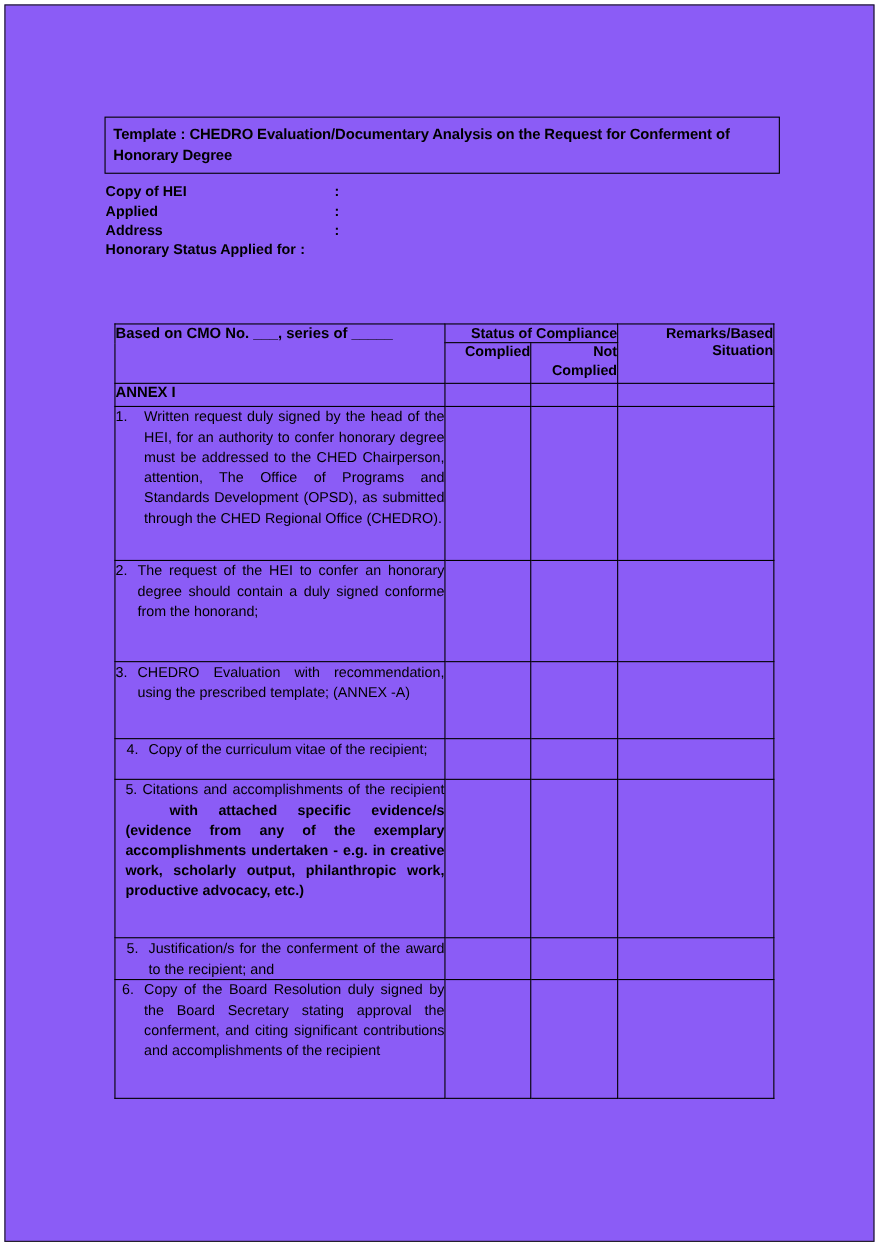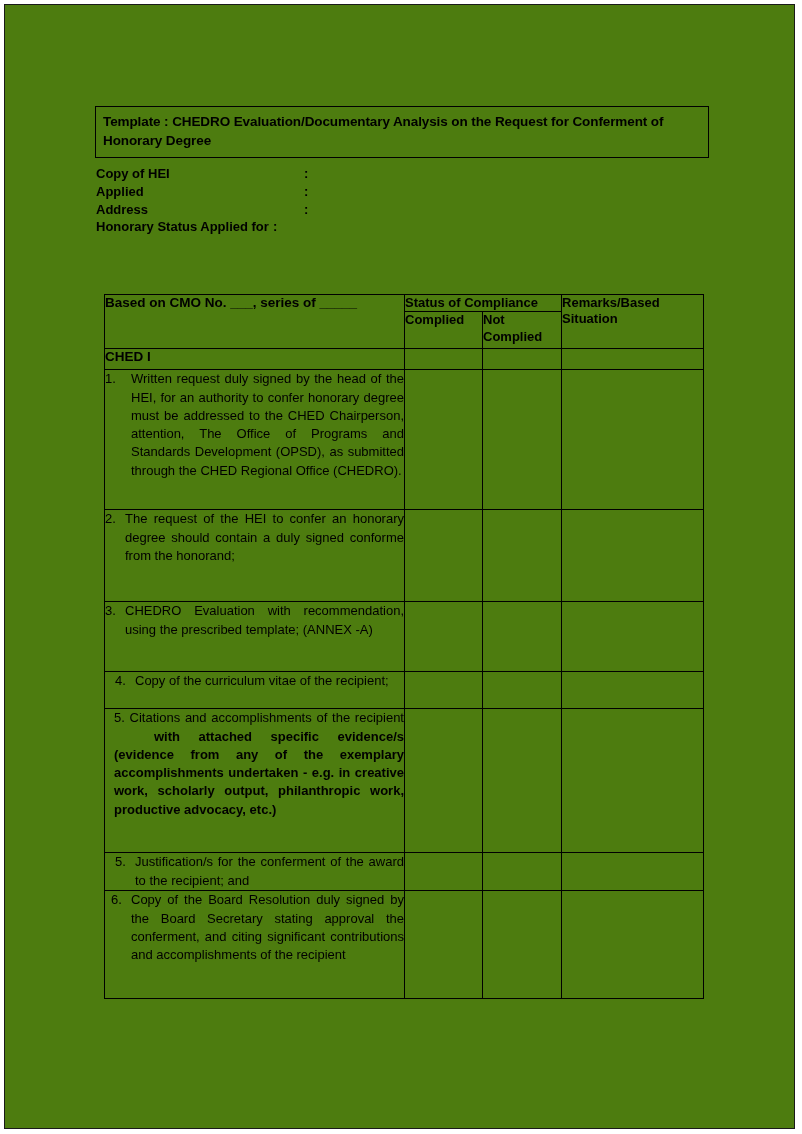--- a/index.html
+++ b/index.html
@@ -18,21 +18,21 @@
 
   
   .page {
     position: absolute;
     left: 4px;
     top: 4px;
     width: 791px;
     height: 1125px;
     border: 1px solid #1a1a1a;
     box-sizing: border-box;
-    background: #4d7c0f;
+    background: #8b5cf6;
   }
 
   .content {
     position: absolute;
     left: 0;
     top: 0;
     width: 791px;
     height: 1125px;
   }
 
@@ -93,21 +93,21 @@
   }
 
   
   .col-crit { width: 300px; }
   .col-comp { width: 78px; }
   .col-nc   { width: 79px; }
   .col-rem  { width: 142px; }
 
   
   .hd {
-    text-align: left;
+    text-align: right;
     font-size: 13px;
     font-weight: bold;
     vertical-align: middle;
     padding: 3px 4px;
     line-height: 1.25;
   }
   .hd-crit {
     text-align: left;
     padding-left: 14px;
     font-size: 13.5px;
@@ -192,21 +192,21 @@
           <th class="hd hd-remarks" rowspan="2">Remarks/Based Situation</th>
         </tr>
         <tr>
           <th class="hd" style="height:36px">Complied</th>
           <th class="hd">Not Complied</th>
         </tr>
       </thead>
       <tbody>
 
         <tr>
-          <td class="phase-cell">CHED I</td>
+          <td class="phase-cell">ANNEX I</td>
           <td class="phase-blank"></td>
           <td class="phase-blank"></td>
           <td class="phase-blank"></td>
         </tr>
 
         <tr>
           <td class="item" style="height:139px">
             <span class="num wide">1.</span>
             <span class="body">Written request duly signed by the head of the HEI, for an authority to confer honorary degree must be addressed to the CHED Chairperson, attention, The Office of Programs and Standards Development (OPSD), as submitted through the CHED Regional Office (CHEDRO).</span>
           </td>

